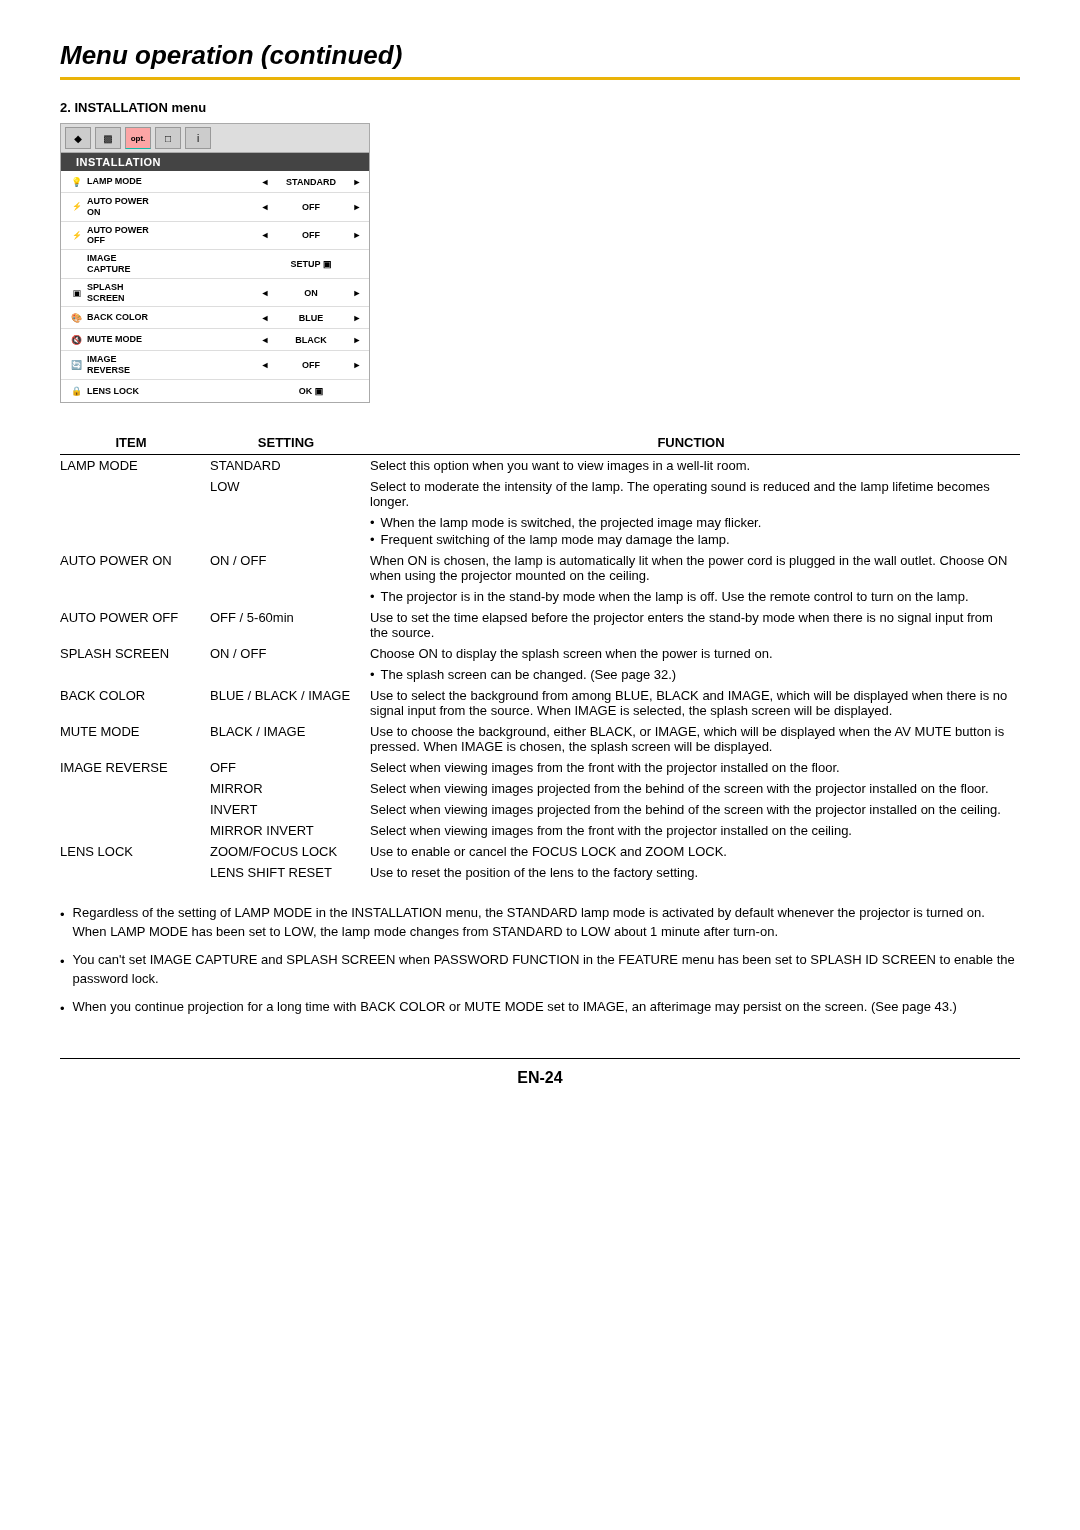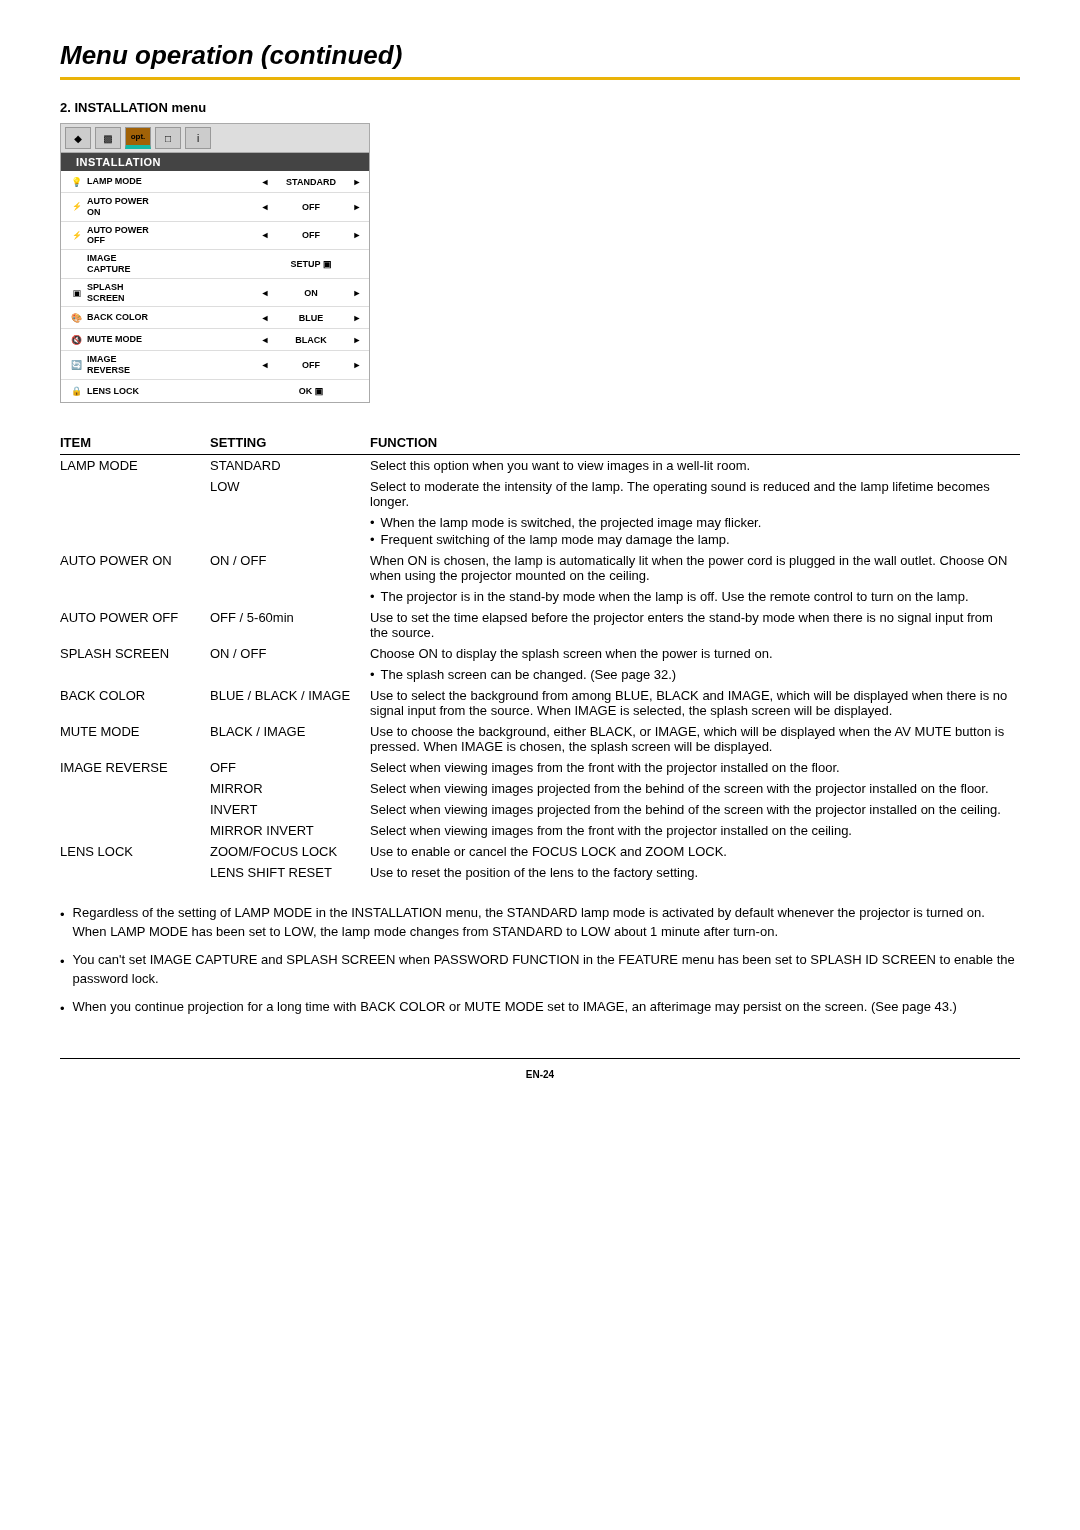--- a/index.html
+++ b/index.html
@@ -51,22 +51,22 @@
       height: 22px;
       background: #ccc;
       border: 1px solid #999;
       display: flex;
       align-items: center;
       justify-content: center;
       font-size: 9px;
       cursor: pointer;
     }
     .menu-tab.active {
-      background: #a16207;
-      border-bottom: 4px solid #14b8a6;
+      background: #fca5a5;
+      border-bottom: 1px solid #14b8a6;
     }
 
     .menu-tab-opt {
       font-size: 8px;
       font-weight: bold;
     }
 
     .menu-header {
       background: #444;
       color: #fff;
@@ -122,21 +122,21 @@
     
     .main-table {
       width: 100%;
       border-collapse: collapse;
       margin-bottom: 20px;
     }
 
     .main-table thead tr th {
       font-size: 13px;
       font-weight: bold;
-      text-align: left;
+      text-align: center;
       padding: 4px 8px 4px 0;
       border-bottom: 1px solid #000;
     }
 
     .main-table tbody tr td {
       font-size: 13px;
       padding: 3px 8px 3px 0;
       vertical-align: top;
     }
 
@@ -162,21 +162,21 @@
     }
     .bullet {
       margin-right: 8px;
       margin-top: 2px;
       flex-shrink: 0;
     }
 
     
     .page-number {
       text-align: center;
-      font-size: 10px;
+      font-size: 16px;
       font-weight: bold;
       margin-top: 40px;
       border-top: 1px solid #000;
       padding-top: 10px;
     }
 
     .sub-item td { padding-top: 0; padding-bottom: 0; }
   </style>
 </head>
 <body>

